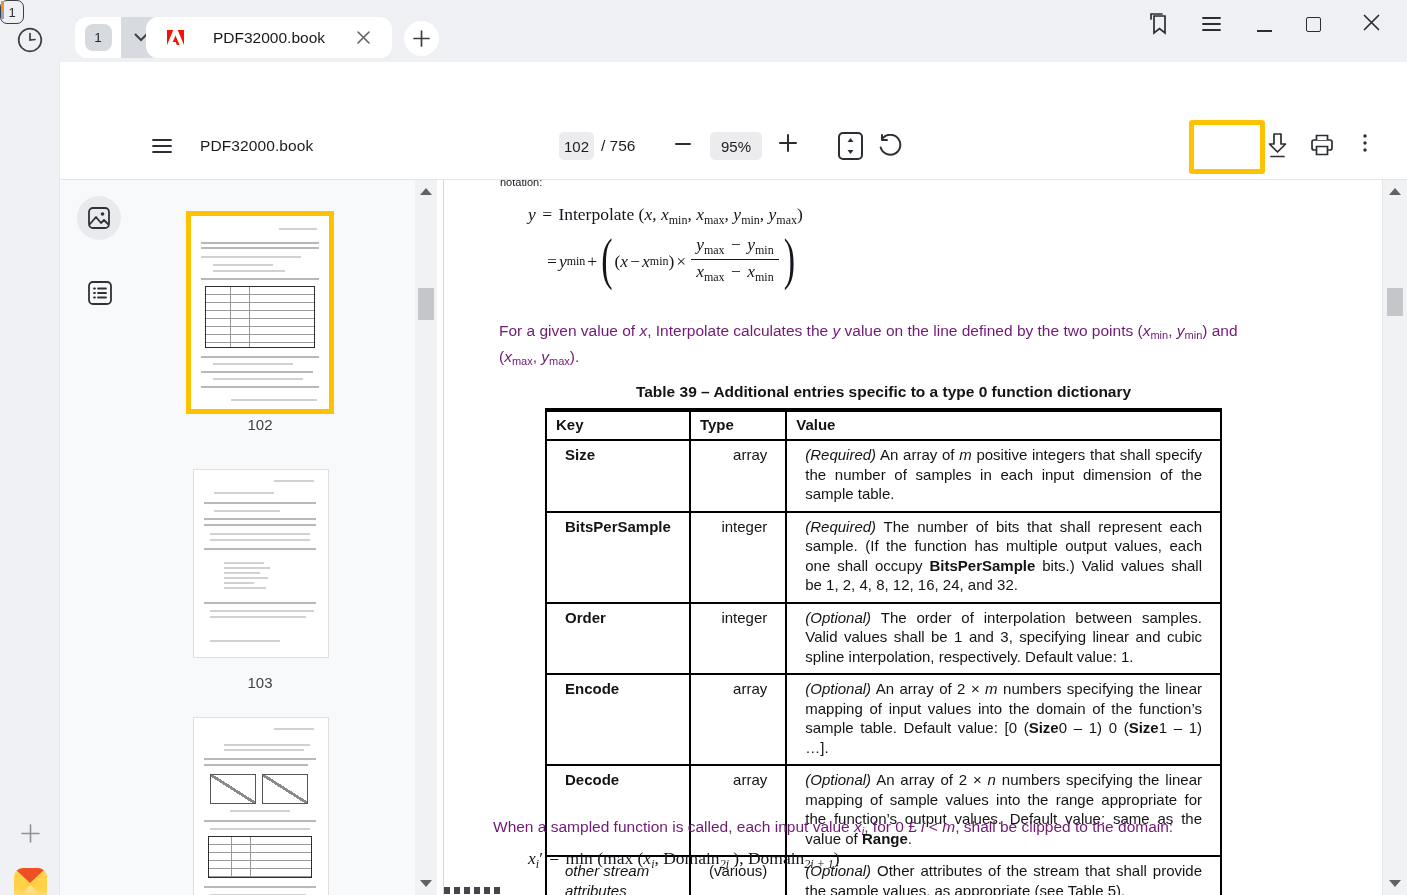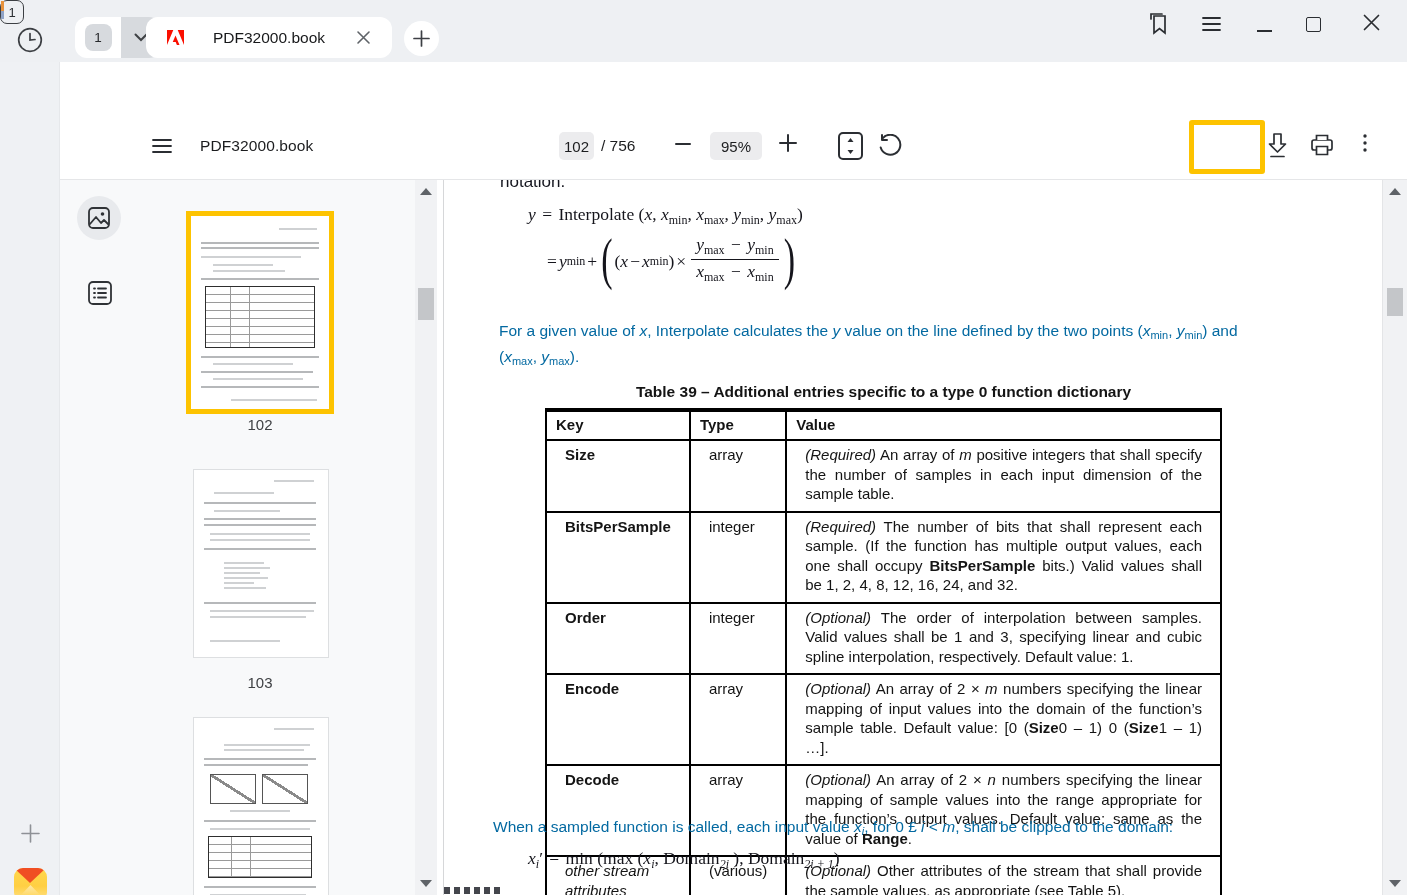--- a/index.html
+++ b/index.html
@@ -107,53 +107,53 @@
   .main-scroll{position:absolute; left:1322px; top:0; width:25px; height:715px; background:#f1f2f4; border-left:1px solid #e4e5e7;}
   .scr-up,.scr-dn{position:absolute; left:50%; transform:translateX(-50%); width:0; height:0;
      border-left:6px solid transparent; border-right:6px solid transparent;}
   .scr-up{top:8px; border-bottom:7px solid #5f6368;}
   .scr-dn{bottom:8px; border-top:7px solid #5f6368;}
   .scr-thumb{position:absolute; left:3px; width:16px; background:#c4c6c9;}
 
   .page{position:absolute; left:377px; top:0; width:945px; height:715px; background:#fff; overflow:hidden; color:#1a1a1a;}
   .page-edge{position:absolute; left:6px; top:0; width:1px; height:715px; background:#d6d7d9;}
 
-  .doc-sans{font-size:15.5px; line-height:22px; color:#0369a1;}
+  .doc-sans{font-size:15.5px; line-height:22px; color:#701a75;}
   .sg-i{font-style:italic;}
   .sg-b{font-weight:bold;}
   .sg-sub{font-size:11px; vertical-align:-3px;}
   .sg-subi{font-size:11px; vertical-align:-3px; font-style:italic;}
 
   .formula{font-family:"Liberation Serif", serif; font-size:17.5px; color:#15151c; white-space:nowrap;}
   .fk-v{font-style:italic;}
   .fk-r{}
   .fk-o{padding:0 2px;}
   .fk-s{font-size:12px; vertical-align:-4px;}
   .fk-si{font-size:12px; vertical-align:-4px; font-style:italic;}
   .fk-bigp{font-size:34px; display:inline-block; transform:scaleY(1.65); font-weight:300; padding:0 2px; position:relative; top:-2px;}
   .frac{display:inline-block; vertical-align:middle; text-align:center; margin:0 3px; position:relative; top:-2px;}
   .frac .num{display:block; padding:0 5px 1px;}
   .frac .den{display:block; border-top:1.4px solid #15151c; padding:1px 5px 0;}
   .f2row{display:flex; align-items:center;}
 
-  .notation-clip{position:absolute; left:63px; top:-9px; font-size:17px; color:#15161f;}
+  .notation-clip{position:absolute; left:63px; top:-9px; font-size:11px; color:#15161f;}
   .f1{position:absolute; left:91px; top:24px;}
   .f2{position:absolute; left:108px; top:56px;}
   .para1{position:absolute; left:62px; top:140px; width:790px;}
   .tbl-title{position:absolute; left:108px; top:203px; width:677px; text-align:center; font-weight:bold; font-size:15.5px; color:#141414;}
   .tblwrap{position:absolute; left:108px; top:228px; width:740px;}
   table.spec{border-collapse:collapse; width:677px; font-size:15px; color:#141414;
              border-left:2px solid #000; border-right:2px solid #000;}
   table.spec th{border-top:4px solid #000; border-bottom:2.5px solid #000; text-align:left; padding:4px 9px 6px; font-size:15px;}
   table.spec td{border:1.5px solid #000; border-bottom:2px solid #000; vertical-align:top; padding:4px 18px 7px; line-height:19.5px;}
   table.spec tr:last-child td{border-bottom:3.5px solid #000;}
   table.spec th + th, table.spec td + td{border-left:2px solid #000;}
   td.c-key{width:122px; font-weight:bold; white-space:pre-line;}
   td.c-key.it{font-weight:normal; font-style:italic;}
-  td.c-type{width:95px;}
+  td.c-type{width:95px;text-align:right;}
   td.c-val{text-align:justify;}
   .para2{position:absolute; left:56px; top:636px; width:820px;}
   .f3{position:absolute; left:91px; top:668px;}
   .next-clip{position:absolute; left:7px; top:707px; width:58px; height:7px; overflow:hidden;
       background:repeating-linear-gradient(90deg,#23252d 0 6px, transparent 6px 10px); opacity:.85;}
 
   svg{display:block;}
 </style>
 </head>
 <body>

